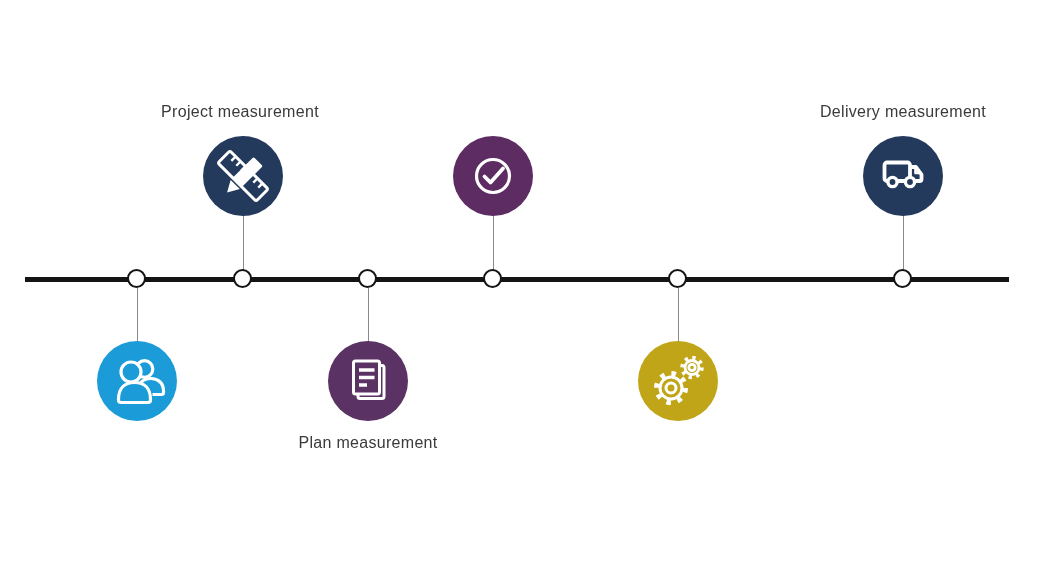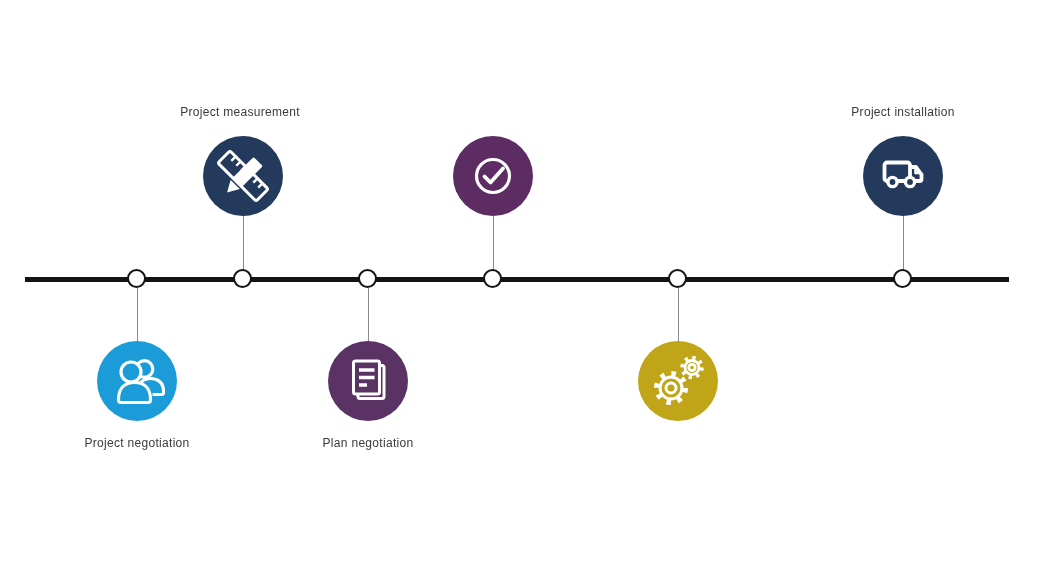--- a/index.html
+++ b/index.html
@@ -36,21 +36,21 @@
   }
   .big-circle {
     position:absolute;
     width:80px; height:80px;
     z-index:4;
   }
   .step-label {
     position:absolute;
     transform:translateX(-50%);
     white-space:nowrap;
-    font-size:12px;
+    font-size:16px;
     letter-spacing:0.3px;
     line-height:20px;
     color:#3a3a3a;
     z-index:5;
   }
 </style>
 </head>
 <body>
 
 <div class="canvas">
@@ -61,21 +61,20 @@
   <div class="node" style="left:127px; top:269px"></div>
   <svg class="big-circle" style="left:97px; top:341px" viewBox="0 0 80 80">
     <circle cx="40" cy="40" r="40" fill="#1b9cd8"></circle>
     <g stroke="#ffffff" stroke-width="3.2" fill="none" stroke-linejoin="round">
       <circle cx="47.5" cy="28" r="8.3"></circle>
       <path d="M41 53.5 V50 c0-8 5.5-12.5 13-12.5 7 0 12.5 4.5 12.5 12.5 v1.5 c0 1.2-0.9 2-2 2 h-9"></path>
       <path d="M21.5 58.5 C21.5 47 28 41.5 37.5 41.5 S53.5 47 53.5 58.5 V59 c0 1.4-1.1 2.5-2.5 2.5 h-27 c-1.4 0-2.5-1.1-2.5-2.5 Z" fill="#1b9cd8"></path>
       <circle cx="34" cy="31" r="10" fill="#1b9cd8"></circle>
     </g>
   </svg>
-  <div class="step-label" style="left:137px; top:433px">Project negotiation</div>
 
   <div class="connector" style="left:242.5px; top:214px; height:56px"></div>
   <div class="node" style="left:233px; top:269px"></div>
   <svg class="big-circle" style="left:203px; top:136px" viewBox="0 0 80 80">
     <circle cx="40" cy="40" r="40" fill="#233a5c"></circle>
     <g>
       <g transform="rotate(45 40 40)" stroke="#ffffff" fill="none">
         <rect x="13" y="31.5" width="54" height="17" rx="2" stroke-width="3"></rect>
         <path d="M21 31.5 v6 M28 31.5 v6 M35 31.5 v6 M45 31.5 v6 M52 31.5 v6 M59 31.5 v6" stroke-width="2.4"></path>
       </g>
@@ -90,21 +89,21 @@
   <div class="connector" style="left:367.5px; top:288px; height:54px"></div>
   <div class="node" style="left:358px; top:269px"></div>
   <svg class="big-circle" style="left:328px; top:341px" viewBox="0 0 80 80">
     <circle cx="40" cy="40" r="40" fill="#5a3263"></circle>
     <g stroke="#ffffff" fill="none">
       <rect x="30" y="24.5" width="26" height="33" rx="2" stroke-width="3"></rect>
       <rect x="25.5" y="20" width="26" height="33" rx="2" stroke-width="3" fill="#5a3263"></rect>
       <path d="M31 29 h15.5 M31 36.5 h15.5 M31 44 h8" stroke-width="3.4"></path>
     </g>
   </svg>
-  <div class="step-label" style="left:368px; top:433px">Plan negotiation</div>
+  <div class="step-label" style="left:368px; top:433px">Plan measurement</div>
 
   <div class="connector" style="left:492.5px; top:214px; height:56px"></div>
   <div class="node" style="left:483px; top:269px"></div>
   <svg class="big-circle" style="left:453px; top:136px" viewBox="0 0 80 80">
     <circle cx="40" cy="40" r="40" fill="#5d2c62"></circle>
     <g stroke="#ffffff" fill="none">
       <circle cx="40" cy="40" r="16.5" stroke-width="3.2"></circle>
       <path d="M31.5 40.5 37.5 46.5 50 32.5" stroke-width="3.8" stroke-linecap="round" stroke-linejoin="round"></path>
     </g>
   </svg>
@@ -128,15 +127,15 @@
   <svg class="big-circle" style="left:863px; top:136px" viewBox="0 0 80 80">
     <circle cx="40" cy="40" r="40" fill="#233a5c"></circle>
     <g stroke="#ffffff" fill="none" stroke-linejoin="round">
       <rect x="21.5" y="26.5" width="25.5" height="18.5" rx="2.5" stroke-width="3.8"></rect>
       <path d="M47 31 H53 L58.5 38.5 V43 a2 2 0 0 1 -2 2 H47" stroke-width="3.8"></path>
       <path d="M52.5 31 V37 H58.2" stroke-width="2.6"></path>
       <circle cx="29.5" cy="46" r="4.6" stroke-width="3.4" fill="#233a5c"></circle>
       <circle cx="47" cy="46" r="4.6" stroke-width="3.4" fill="#233a5c"></circle>
     </g>
   </svg>
-  <div class="step-label" style="left:903px; top:102px">Project installation</div>
+  <div class="step-label" style="left:903px; top:102px">Delivery measurement</div>
 
 </div>
 
 </body></html>

